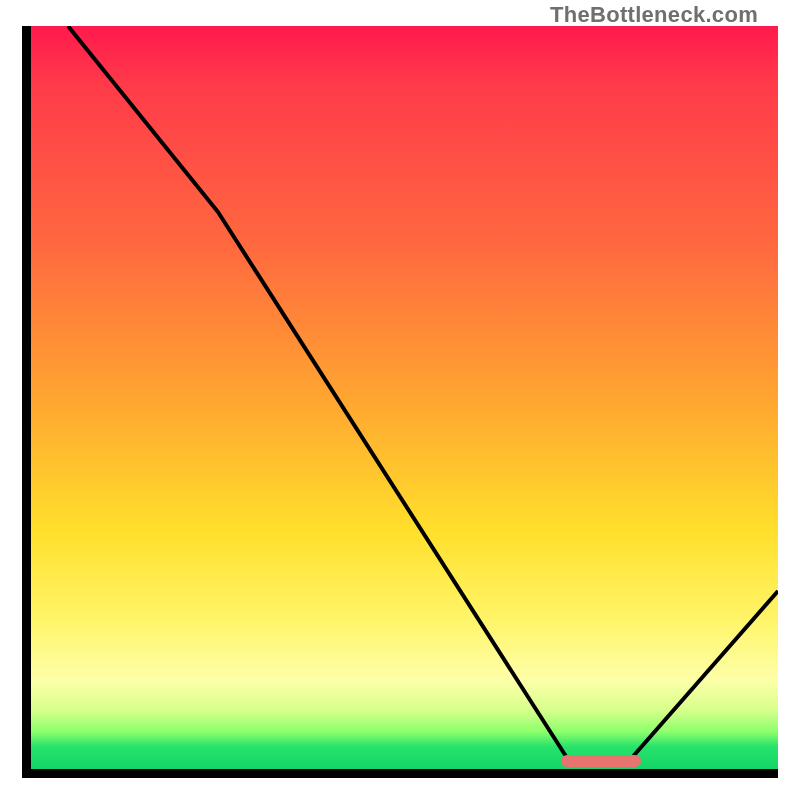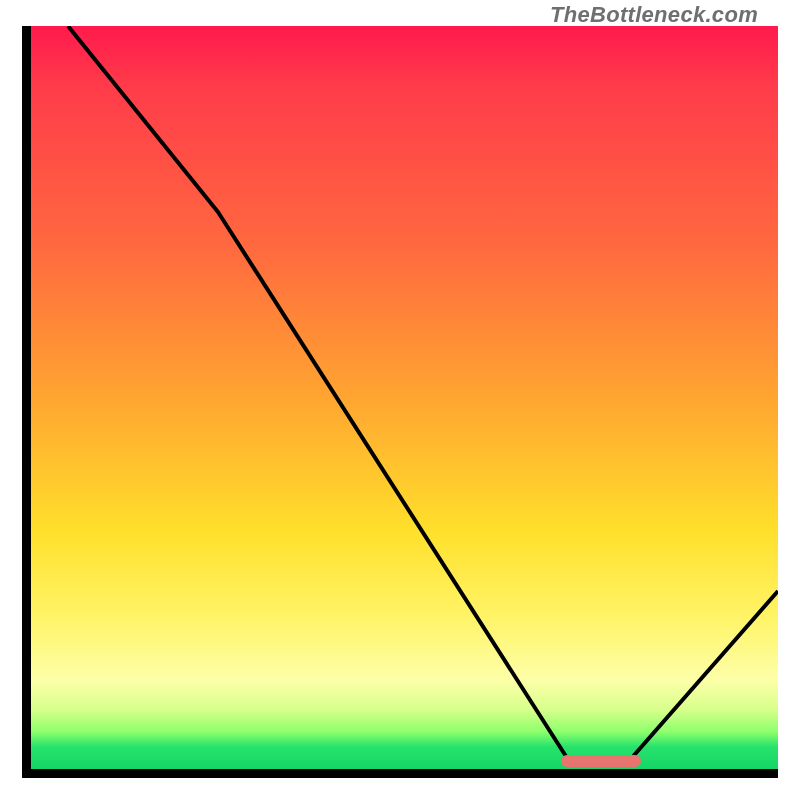--- a/index.html
+++ b/index.html
@@ -7,21 +7,20 @@
     padding: 0;
     width: 800px;
     height: 800px;
     background: #ffffff;
     font-family: Arial, Helvetica, sans-serif;
   }
   .root {
     position: relative;
     width: 768px;
     height: 800px;
-    font-style: italic;
   }
   .watermark {
     position: absolute;
     top: 2px;
     right: 10px;
     font-size: 22px;
     font-weight: 600;
     color: #6f6f6f;
     letter-spacing: 0.3px;
   }

